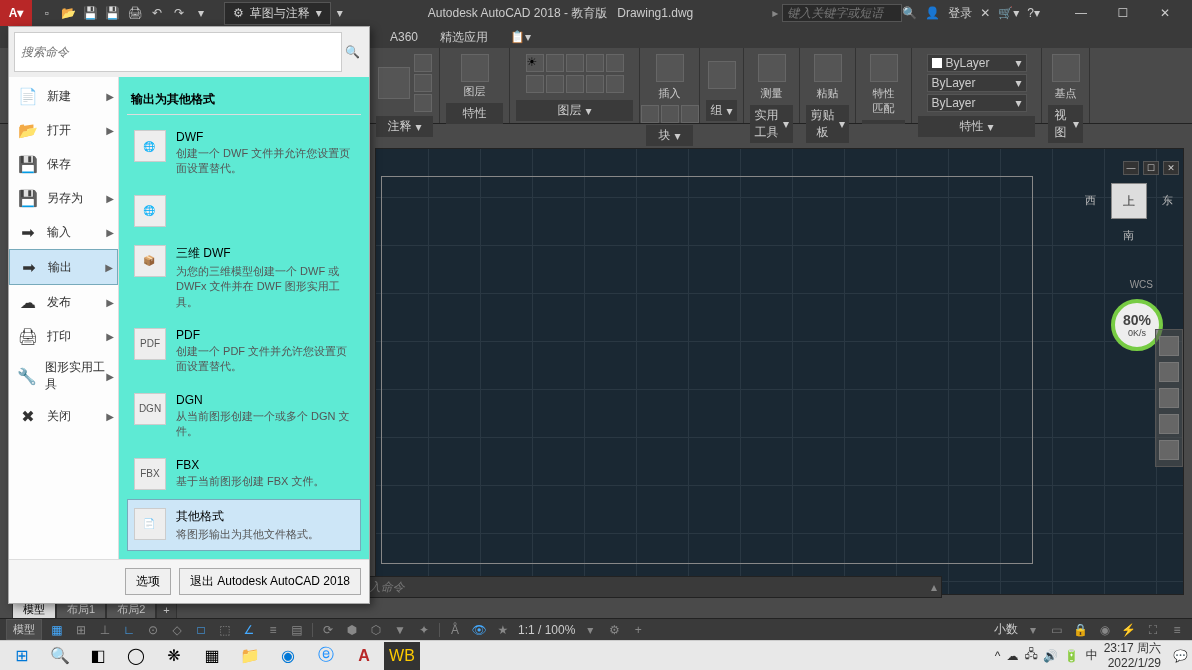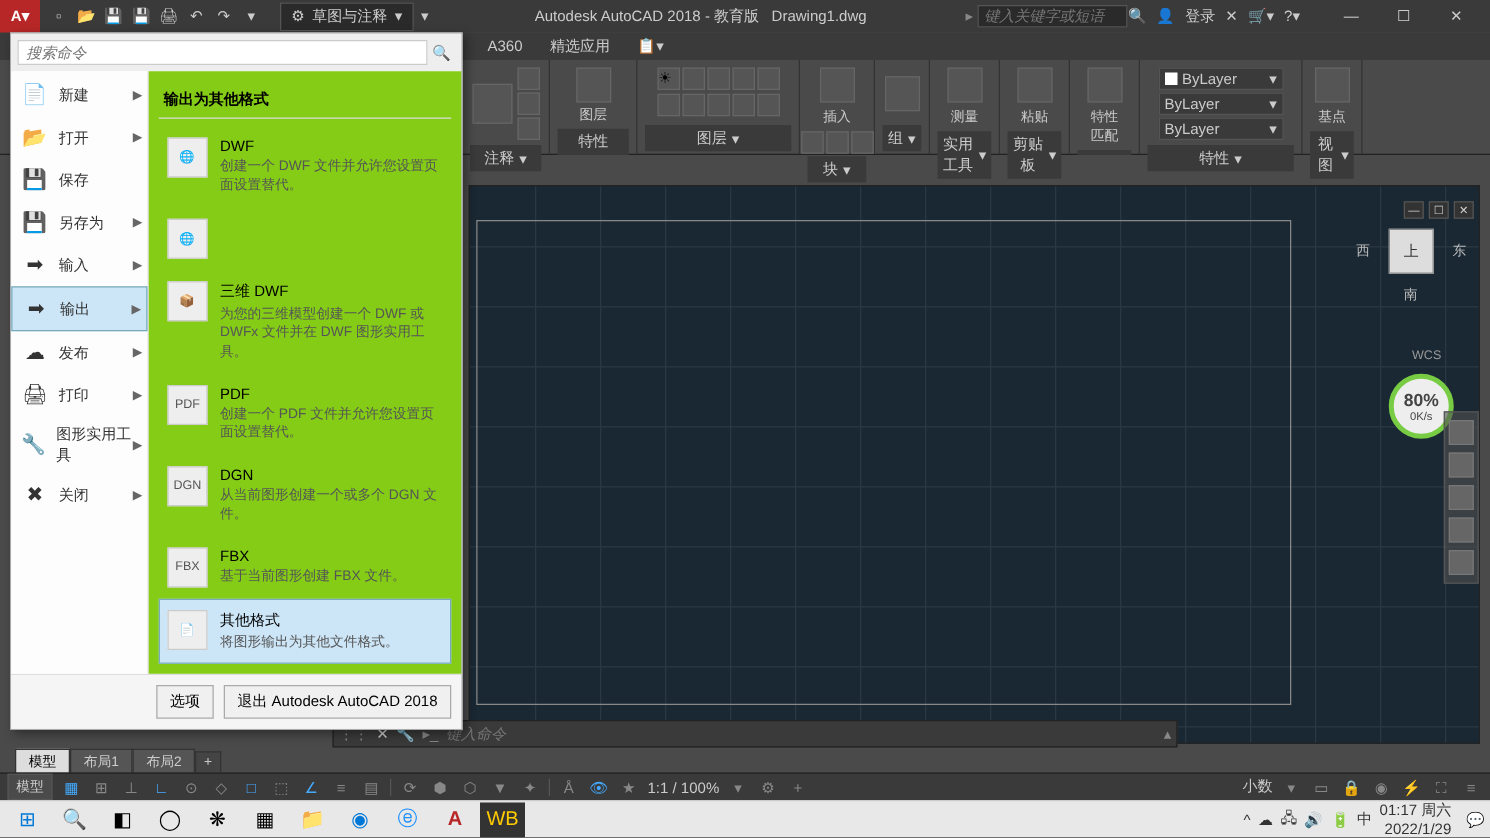--- a/index.html
+++ b/index.html
@@ -29,28 +29,28 @@
 .paper{position:absolute;top:27px;left:5px;right:150px;bottom:30px;border:1px solid #888}
 .viewcube{position:absolute;top:12px;right:14px;width:80px;height:80px;display:flex;align-items:center;justify-content:center}
 .vc-center{width:36px;height:36px;background:#ddd;border:1px solid #888;display:flex;align-items:center;justify-content:center;color:#333}
 .vc-label{position:absolute;color:#bbb;font-size:11px}
 .wcs-badge{position:absolute;top:130px;right:30px;color:#999;font-size:10px}
 .perf-ring{position:absolute;top:150px;right:20px;width:52px;height:52px;border-radius:50%;background:#eee;border:4px solid #7c4;display:flex;flex-direction:column;align-items:center;justify-content:center;color:#444}
 .navbar{position:absolute;top:180px;right:0;width:28px;background:rgba(80,80,80,0.6);border:1px solid #555;display:flex;flex-direction:column;gap:6px;padding:6px 2px;align-items:center}
 .nav-icon{width:20px;height:20px;background:#666;border:1px solid #777}
 .app-menu{position:absolute;top:26px;left:8px;width:362px;background:#fff;border:1px solid #aaa;box-shadow:3px 3px 8px rgba(0,0,0,0.4);z-index:100}
 .menu-search{padding:5px;display:flex;background:#eee}
-.menu-search input{flex:1;height:20px;border:1px solid #ccc;padding:0 6px;font-style:italic;color:#888}
+.menu-search input{flex:1;height:40px;border:1px solid #ccc;padding:0 6px;font-style:italic;color:#888}
 .menu-body{display:flex;min-height:430px}
 .menu-left{width:110px;background:#fdfdfd;border-right:1px solid #ddd;padding:2px 0}
 .menu-item{display:flex;align-items:center;gap:8px;padding:6px 8px;color:#333;cursor:pointer;position:relative}
 .menu-item.active{background:#cde6f7;border:1px solid #7ab}
 .menu-item-icon{width:22px;height:22px;display:flex;align-items:center;justify-content:center;font-size:16px}
 .menu-item .arrow{position:absolute;right:4px;color:#666;font-size:10px}
-.menu-right{flex:1;padding:8px;background:#84cc16}
+.menu-right{flex:1;padding:8px;background:#5eead4}
 .menu-right-title{font-weight:bold;padding:6px 4px;border-bottom:1px solid #ddd;margin-bottom:6px}
 .export-item{display:flex;gap:10px;padding:8px 6px;cursor:pointer;border:1px solid transparent}
 .export-item.selected{background:#cde6f7;border:1px solid #7ab}
 .export-icon{width:32px;height:32px;background:#eee;border:1px solid #ccc;display:flex;align-items:center;justify-content:center;font-size:10px;color:#555;flex-shrink:0}
 .export-text{flex:1}
 .export-text .t{font-weight:normal;margin-bottom:2px}
 .export-text .d{color:#555;font-size:11px;line-height:1.4}
 .menu-footer{display:flex;justify-content:flex-end;gap:8px;padding:8px;border-top:1px solid #ddd;background:#f5f5f5}
 .menu-footer button{padding:4px 10px;border:1px solid #aaa;background:#f0f0f0;cursor:pointer}
 .doc-toolbar{position:absolute;top:12px;right:4px;display:flex;gap:4px;z-index:5}
@@ -501,18 +501,18 @@
   <div class="tb-icon" style="color:#b82727;font-weight:bold">A</div>
   <div class="tb-icon" style="background:#333;color:#fc0">WB</div>
   <div class="tb-right">
     <span>^</span>
     <span>☁</span>
     <span>🖧</span>
     <span>🔊</span>
     <span>🔋</span>
     <span>中</span>
     <div class="tb-time">
-      <div><span>01:17</span> <span>周六</span></div>
+      <div><span>23:17</span> <span>周六</span></div>
       <div>2022/1/29</div>
     </div>
     <span>💬</span>
   </div>
 </div>
 
 </body></html>

